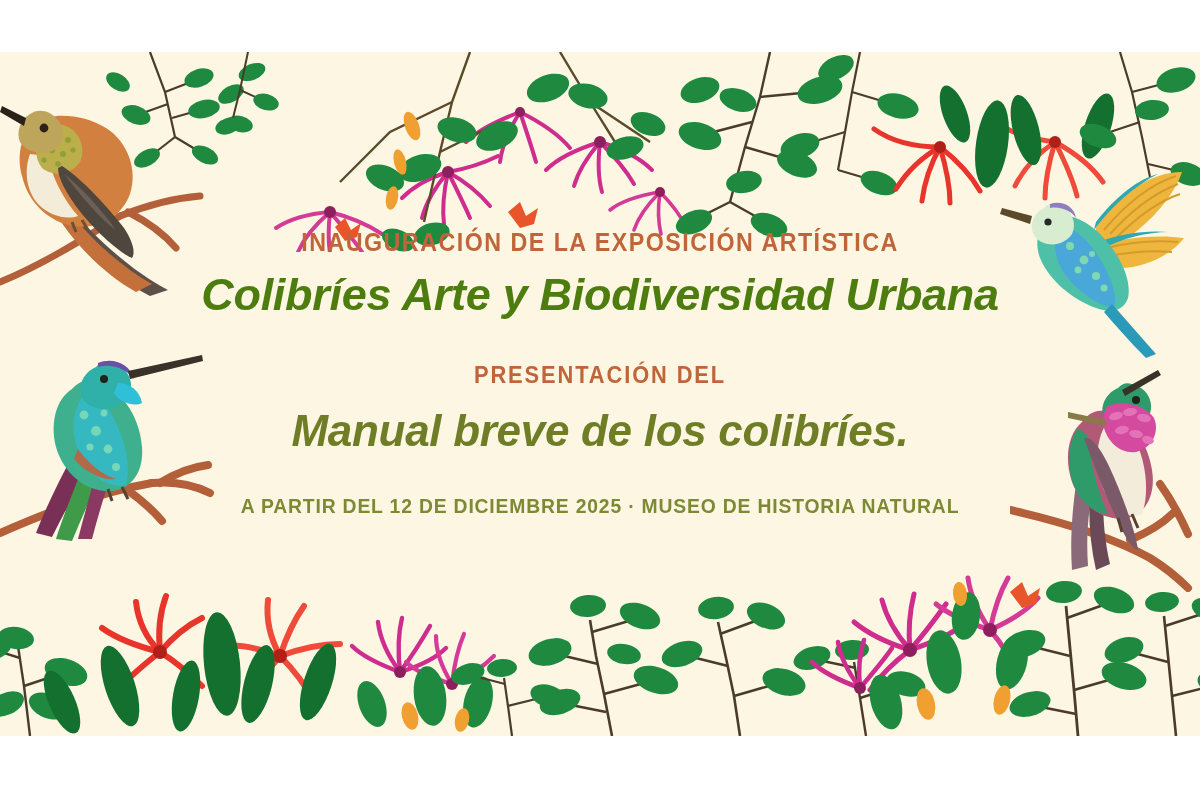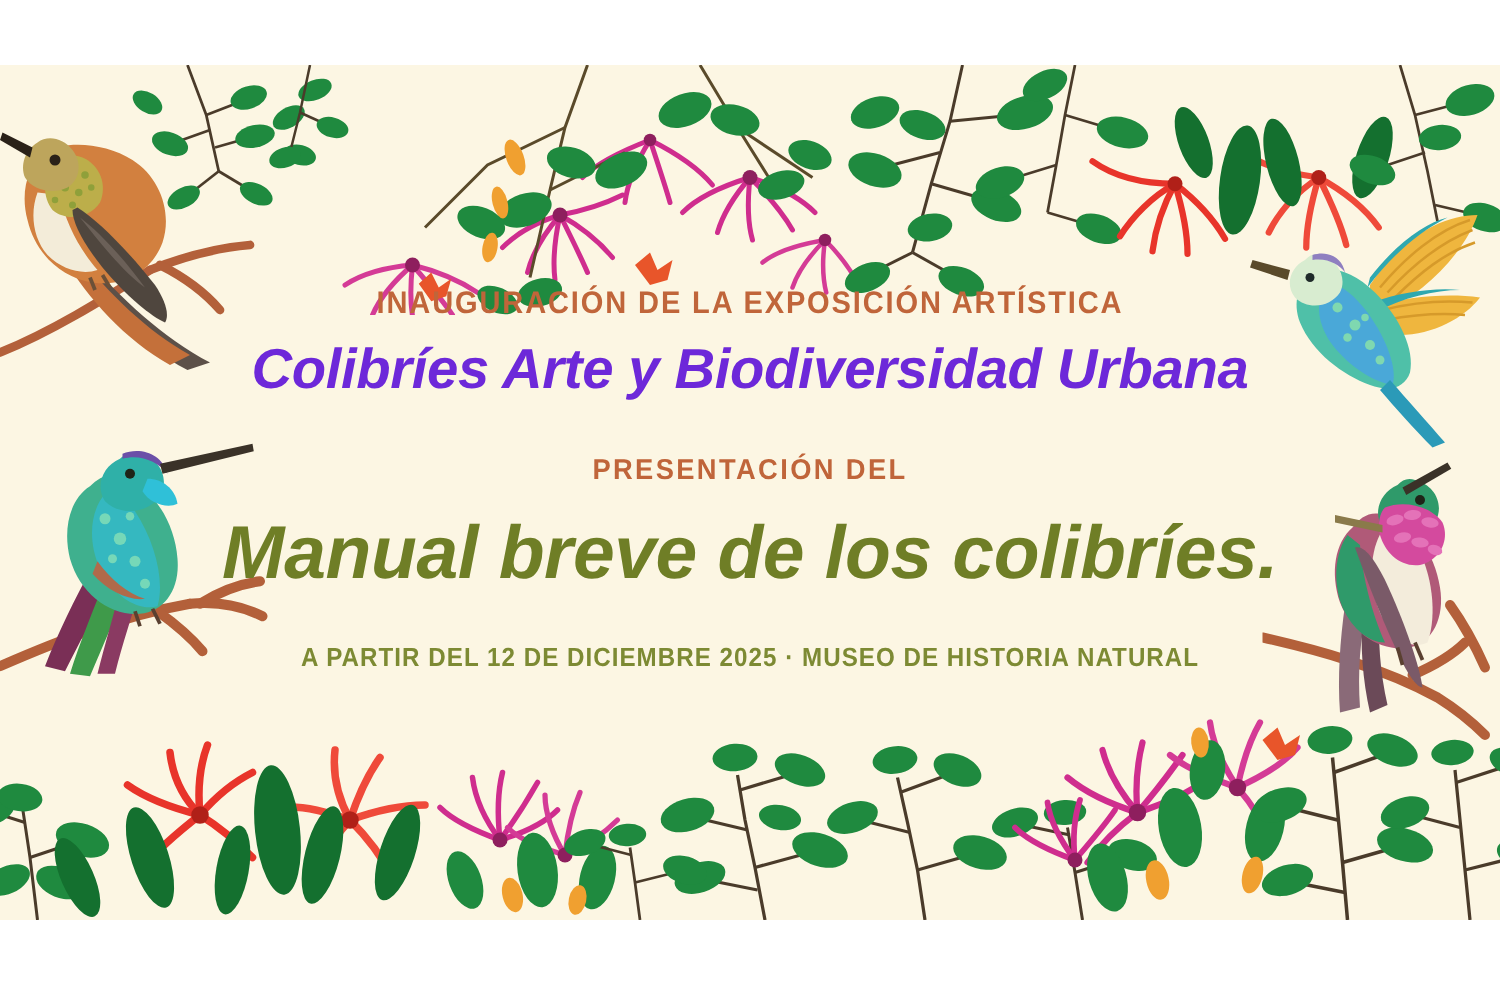--- a/index.html
+++ b/index.html
@@ -19,31 +19,31 @@
     text-align:center;z-index:40;
   }
   .eyebrow{
     font-size:25px;font-weight:bold;letter-spacing:1.6px;
     color:#c0653a;line-height:1;
     transform:scaleX(.93);
     font-family:"Liberation Sans",sans-serif;
   }
   .maintitle{
     font-size:45px;font-weight:bold;font-style:italic;
-    color:#6d28d9;line-height:1.05;margin-top:16px;
+    color:#4d7c0f;line-height:1.05;margin-top:16px;
     letter-spacing:-.3px;
     font-family:"Liberation Sans",sans-serif;
   }
   .eyebrow2{
     font-size:23px;font-weight:bold;letter-spacing:2.0px;
     color:#c0653a;margin-top:46px;line-height:1;
     transform:scaleX(.95);
   }
   .booktitle{
-    font-size:60px;font-weight:bold;font-style:italic;
+    font-size:44px;font-weight:bold;font-style:italic;
     color:#6f7e26;line-height:1.35;margin-top:14px;
     letter-spacing:-.3px;
   }
   .footline{
     font-size:21px;font-weight:bold;letter-spacing:.9px;
     color:#7d8a33;margin-top:34px;line-height:1;
     transform:scaleX(.92);
   }
 
   

